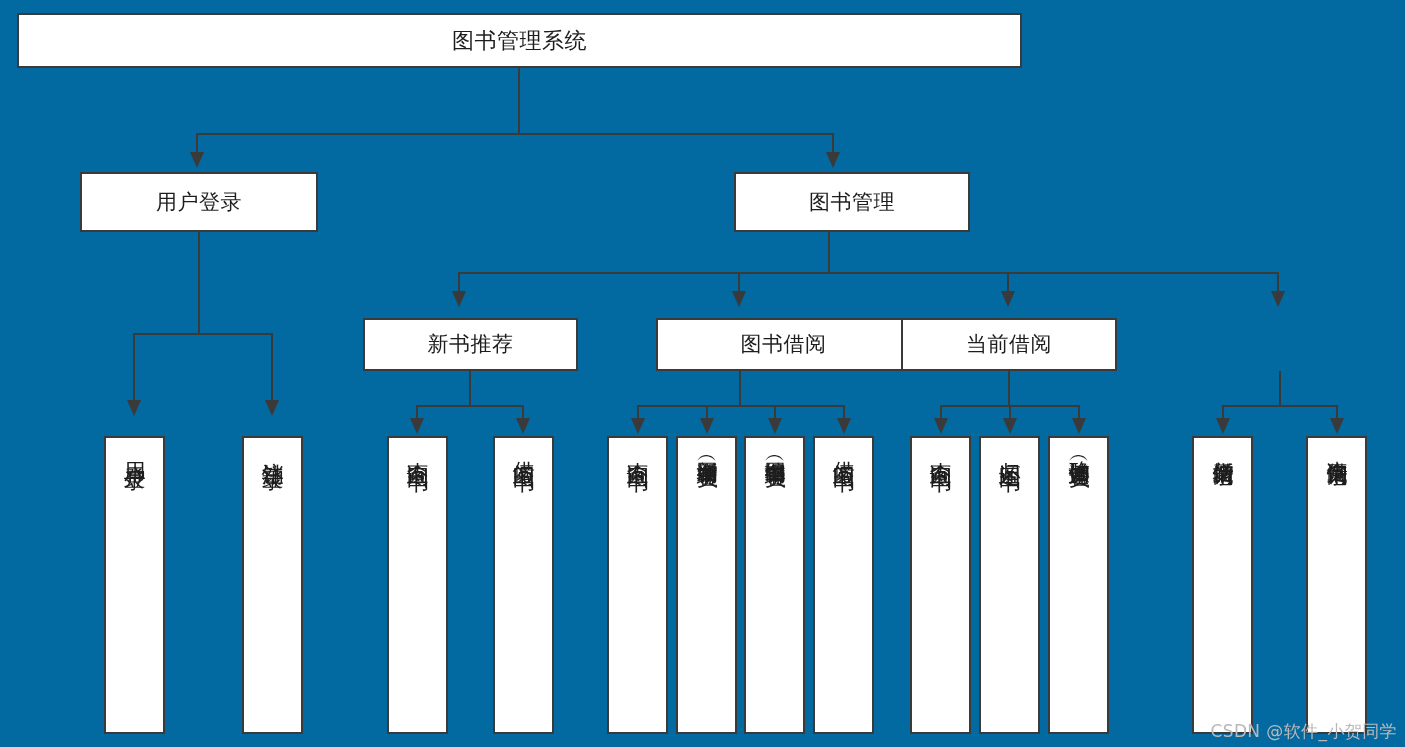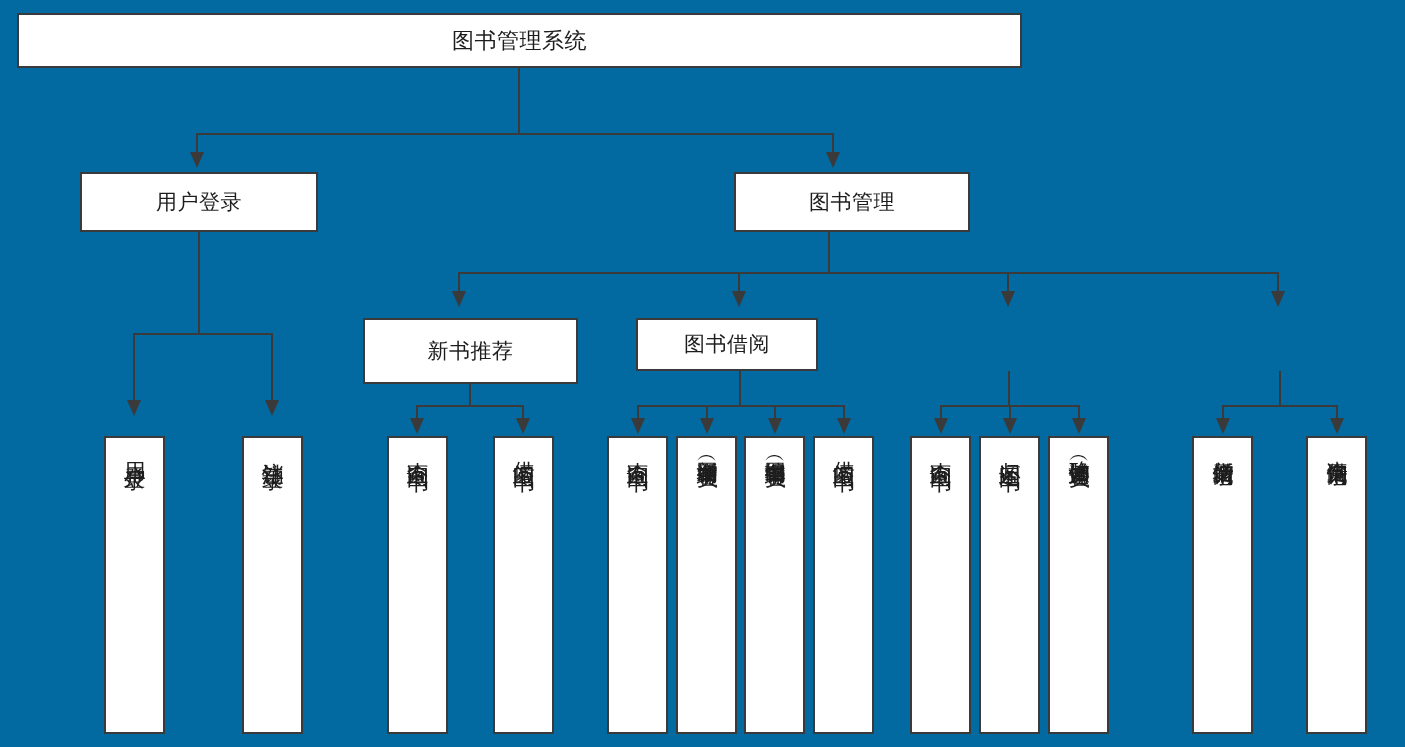--- a/index.html
+++ b/index.html
@@ -151,25 +151,28 @@
     <span class="lbl">图书管理系统</span>
   </div>
 
   <div class="node h" style="left:80px;top:172px;width:238px;height:60px;">
     <span class="lbl">用户登录</span>
   </div>
   <div class="node h" style="left:734px;top:172px;width:236px;height:60px;">
     <span class="lbl">图书管理</span>
   </div>
 
-  <div class="node h" style="left:363px;top:318px;width:215px;height:66px;">
+  <div class="node h" style="left:363px;top:318px;width:215px;height:53px;">
     <span class="lbl">新书推荐</span>
   </div>
-  <div class="node h" style="left:636px;top:318px;width:182px;height:53px;">
+  <div class="node h" style="left:656px;top:318px;width:255px;height:53px;">
     <span class="lbl">图书借阅</span>
+  </div>
+  <div class="node h" style="left:901px;top:318px;width:216px;height:53px;">
+    <span class="lbl">当前借阅</span>
   </div>
 
   <div class="node v" style="left:104px;top:436px;width:61px;height:298px;">
     <span class="lbl">用户登录</span>
   </div>
   <div class="node v" style="left:242px;top:436px;width:61px;height:298px;">
     <span class="lbl">注销登录</span>
   </div>
 
   <div class="node v" style="left:387px;top:436px;width:61px;height:298px;">
@@ -202,14 +205,15 @@
     <span class="lbl">确认归还（管理员）</span>
   </div>
 
   <div class="node v tall" style="left:1192px;top:436px;width:61px;height:298px;">
     <span class="lbl">新增借阅记录</span>
   </div>
   <div class="node v tall" style="left:1306px;top:436px;width:61px;height:298px;">
     <span class="lbl">查询借阅记录</span>
   </div>
 
+  <div id="watermark">CSDN @软件_小贺同学</div>
 
 </div>
 
 </body></html>

